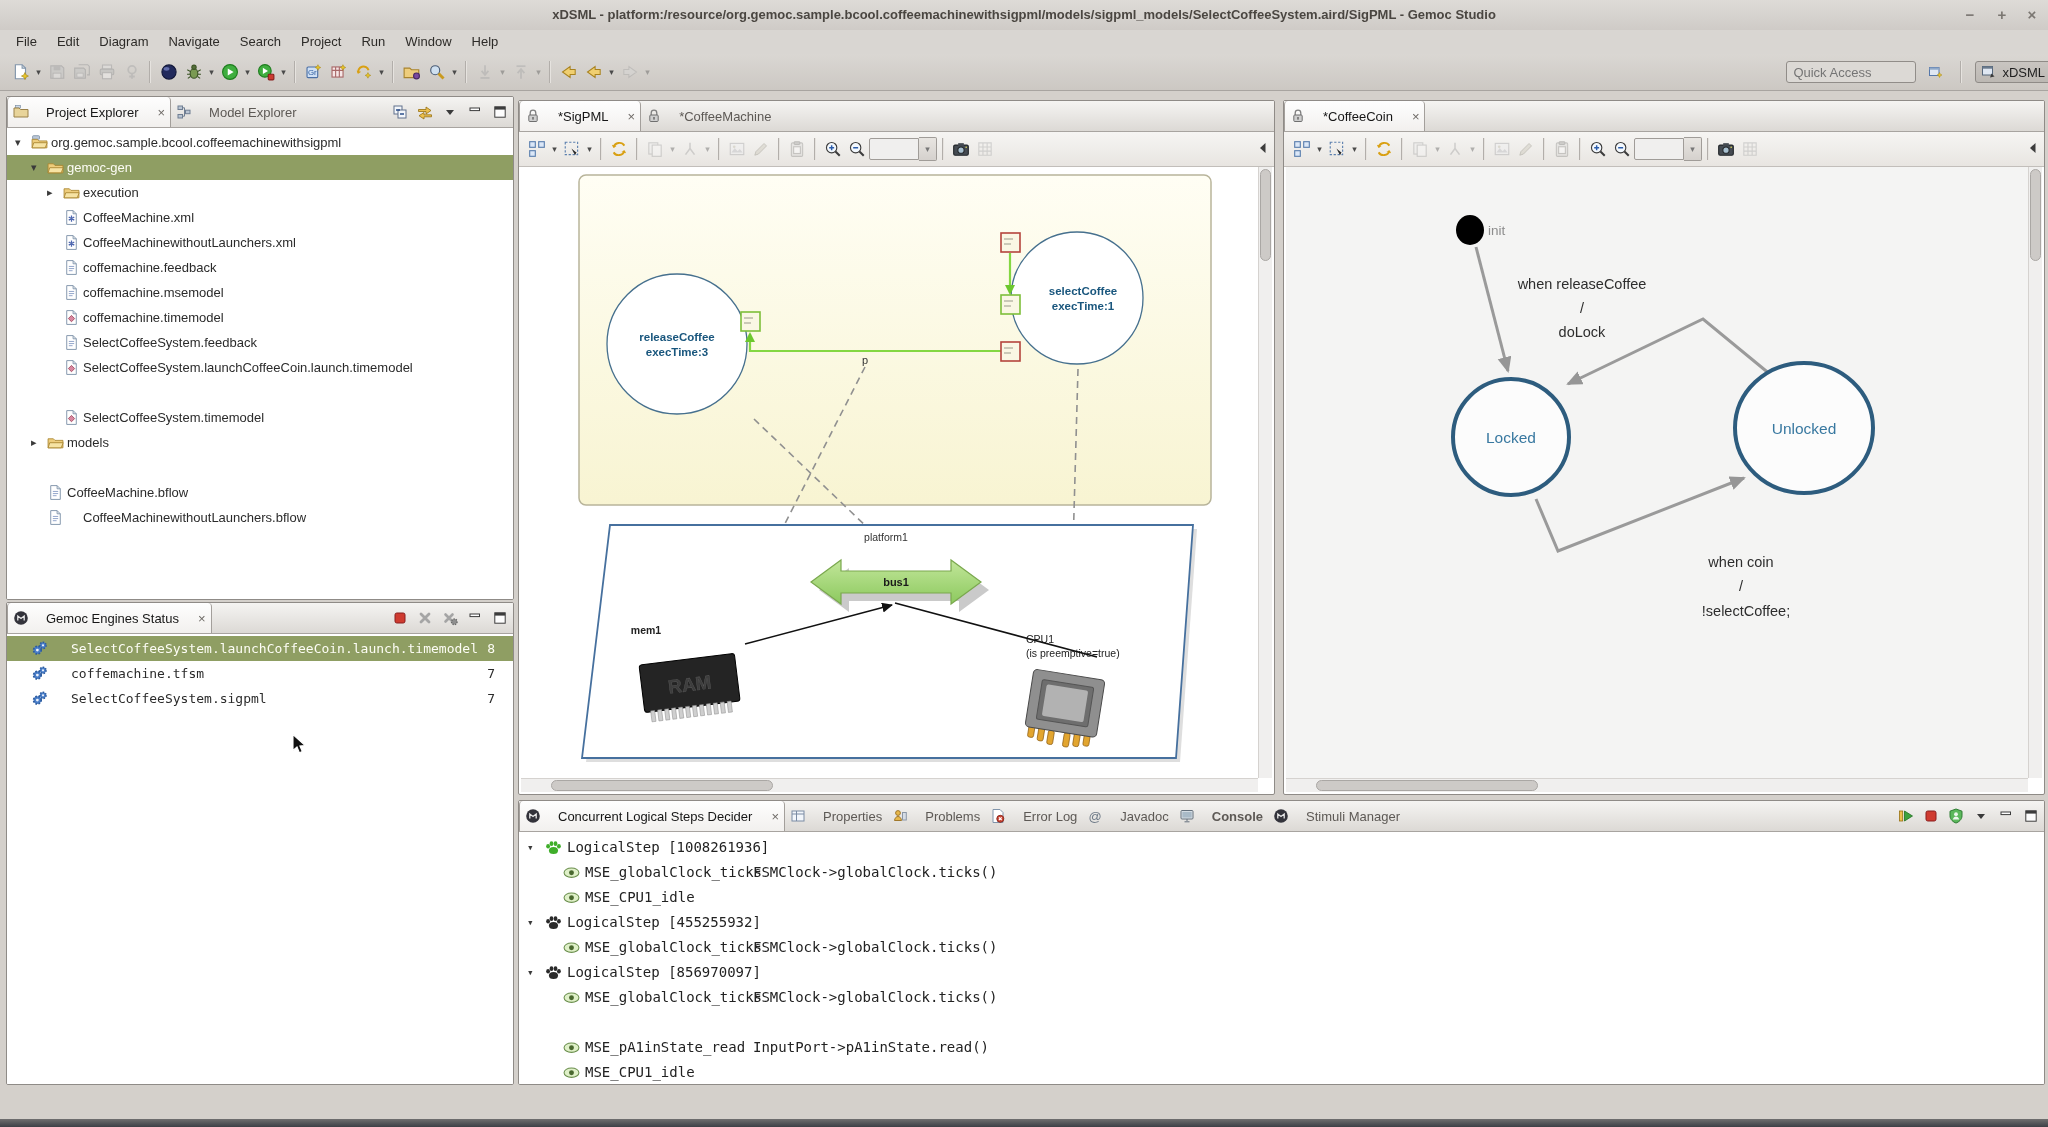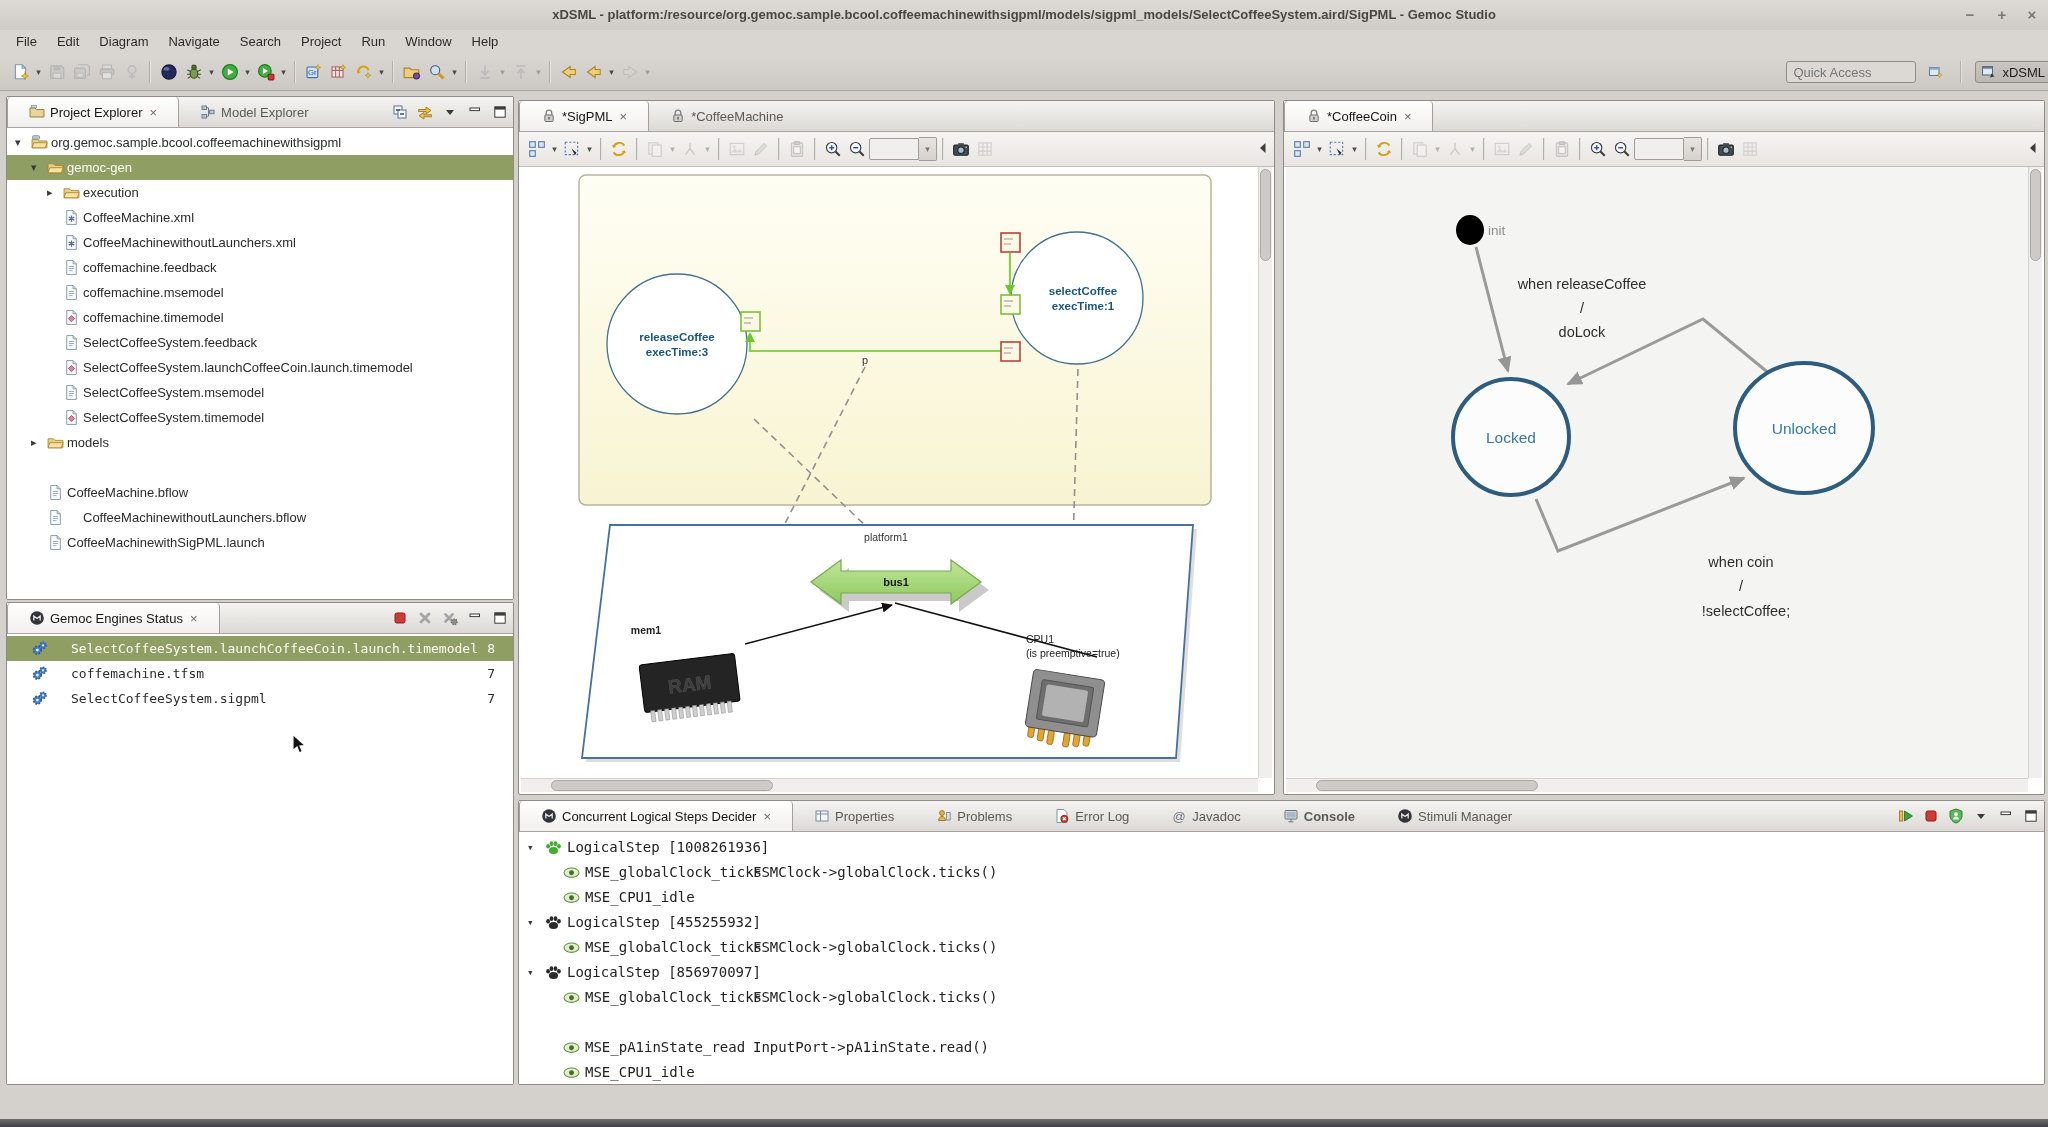--- a/index.html
+++ b/index.html
@@ -17,21 +17,21 @@
   .tbtn.dis{opacity:.38;filter:grayscale(.8);}
   .dd{font-size:9px;color:#4a4a4a;width:11px;text-align:center;}
   .dd.dis{opacity:.38;}
   .tsep{display:inline-block;width:1px;height:22px;background:#b2aeaa;border-right:1px solid #e6e3df;margin:0 5px;}
   #tb-right{position:absolute;right:10px;top:0;height:36px;display:flex;align-items:center;gap:8px;}
   .qa{width:116px;height:20px;border:1px solid #918d89;border-radius:3px;background:#dcd9d5;font-size:13px;color:#8a8682;padding:0 6px;font-family:"Liberation Sans",sans-serif;}
   #persp-btn{display:flex;align-items:center;gap:5px;background:linear-gradient(#c9c5c1,#bcb8b3);border:1px solid #8f8b87;border-radius:3px;padding:2px 8px 2px 5px;font-size:13px;color:#1e1e1e;}
   
   .panel{position:absolute;background:#ffffff;border:1px solid #8f8b87;border-radius:2px;overflow:hidden;}
   .viewhead{position:absolute;left:0;top:0;right:0;height:30px;background:linear-gradient(#f5f4f2,#dcd9d5);border-bottom:1px solid #a8a4a0;display:flex;align-items:stretch;}
-  .vtab{display:inline-flex;align-items:center;gap:5px;padding:0 21px;font-size:13px;color:#5d5955;white-space:nowrap;}
+  .vtab{display:inline-flex;align-items:center;gap:17px;padding:0 5px;font-size:13px;color:#5d5955;white-space:nowrap;}
   .vtab.active{background:linear-gradient(#fefefe,#f2f0ee);border-left:1px solid #a39f9b;border-right:1px solid #a39f9b;border-radius:4px 4px 0 0;color:#161616;}
   .vtab .ic{width:16px;height:16px;}
   .tlbl.b{font-weight:bold;}
   .tx{font-size:13px;color:#6e6a66;margin-left:2px;}
   .vtools{position:absolute;right:2px;top:2px;height:26px;display:flex;align-items:center;gap:2px;}
   .ibtn{width:23px;height:23px;display:inline-flex;align-items:center;justify-content:center;border-radius:3px;}
   .ibtn .ic{width:16px;height:16px;}
   .ic{display:inline-block;}
   .ic svg{width:100%;height:100%;display:block;}
   
@@ -454,79 +454,59 @@
         <div class="trow" style="top: 227px;">
           <span class="ic ticon" style="left: 56px;">
             <svg viewBox="0 0 16 16">
               <path d="M3.5 1.5h6l3 3v10h-9z" fill="#fff" stroke="#8195ab" stroke-width="0.9"></path>
               <path d="M9.5 1.5v3h3" fill="none" stroke="#8195ab" stroke-width="0.9"></path>
               <rect x="5.9" y="6.9" width="4.2" height="4.2" transform="rotate(45 8 9)" fill="#d987a0" stroke="#a34d62" stroke-width="0.8"></rect>
             </svg>
           </span>
           <span class="lbl" style="left: 76px;">SelectCoffeeSystem.launchCoffeeCoin.launch.timemodel</span>
         </div>
-        <div class="trow" style="top: 252px;">
+        <div class="trow" style="top: 277px; padding-left: 8px;">
           <span class="ic ticon" style="left: 56px;">
+            <svg viewBox="0 0 16 16">
+              <path d="M3.5 1.5h6l3 3v10h-9z" fill="#fff" stroke="#8195ab" stroke-width="0.9"></path>
+              <path d="M9.5 1.5v3h3" fill="none" stroke="#8195ab" stroke-width="0.9"></path>
+              <rect x="5.9" y="6.9" width="4.2" height="4.2" transform="rotate(45 8 9)" fill="#d987a0" stroke="#a34d62" stroke-width="0.8"></rect>
+            </svg>
+          </span>
+          <span class="lbl" style="left: 76px;">SelectCoffeeSystem.timemodel</span>
+        </div>
+        <div class="trow" style="top: 302px;">
+          <span class="exp" style="left: 24px;">▸</span>
+          <span class="ic ticon" style="left: 40px;">
+            <svg viewBox="0 0 16 16">
+              <path d="M1 4.5h5L7.5 6H15v7H1z" fill="#eecd7c" stroke="#a9842e" stroke-width="0.8"></path>
+              <path d="M1 13l1.6-4.8H15.2L13.4 13z" fill="#f6e3a4" stroke="#a9842e" stroke-width="0.8"></path>
+            </svg>
+          </span>
+          <span class="lbl" style="left: 60px;">models</span>
+        </div>
+        <div class="trow" style="top: 352px;">
+          <span class="ic ticon" style="left: 40px;">
             <svg viewBox="0 0 16 16">
               <path d="M3.5 1.5h6l3 3v10h-9z" fill="#fff" stroke="#8195ab" stroke-width="0.9"></path>
               <path d="M9.5 1.5v3h3" fill="none" stroke="#8195ab" stroke-width="0.9"></path>
               <path d="M5.5 7h5M5.5 9h5M5.5 11h3.5" stroke="#8fa3c8" stroke-width="0.9"></path>
             </svg>
           </span>
-          <span class="lbl" style="left: 76px;">SelectCoffeeSystem.msemodel</span>
-        </div>
-        <div class="trow" style="top: 277px; padding-left: 8px;">
-          <span class="ic ticon" style="left: 56px;">
-            <svg viewBox="0 0 16 16">
-              <path d="M3.5 1.5h6l3 3v10h-9z" fill="#fff" stroke="#8195ab" stroke-width="0.9"></path>
-              <path d="M9.5 1.5v3h3" fill="none" stroke="#8195ab" stroke-width="0.9"></path>
-              <rect x="5.9" y="6.9" width="4.2" height="4.2" transform="rotate(45 8 9)" fill="#d987a0" stroke="#a34d62" stroke-width="0.8"></rect>
-            </svg>
-          </span>
-          <span class="lbl" style="left: 76px;">SelectCoffeeSystem.timemodel</span>
-        </div>
-        <div class="trow" style="top: 302px;">
-          <span class="exp" style="left: 24px;">▸</span>
-          <span class="ic ticon" style="left: 40px;">
-            <svg viewBox="0 0 16 16">
-              <path d="M1 4.5h5L7.5 6H15v7H1z" fill="#eecd7c" stroke="#a9842e" stroke-width="0.8"></path>
-              <path d="M1 13l1.6-4.8H15.2L13.4 13z" fill="#f6e3a4" stroke="#a9842e" stroke-width="0.8"></path>
-            </svg>
-          </span>
-          <span class="lbl" style="left: 60px;">models</span>
-        </div>
-        <div class="trow" style="top: 352px;">
+          <span class="lbl" style="left: 60px;">CoffeeMachine.bflow</span>
+        </div>
+        <div class="trow" style="top: 377px;">
           <span class="ic ticon" style="left: 40px;">
             <svg viewBox="0 0 16 16">
               <path d="M3.5 1.5h6l3 3v10h-9z" fill="#fff" stroke="#8195ab" stroke-width="0.9"></path>
               <path d="M9.5 1.5v3h3" fill="none" stroke="#8195ab" stroke-width="0.9"></path>
               <path d="M5.5 7h5M5.5 9h5M5.5 11h3.5" stroke="#8fa3c8" stroke-width="0.9"></path>
             </svg>
           </span>
-          <span class="lbl" style="left: 60px;">CoffeeMachine.bflow</span>
-        </div>
-        <div class="trow" style="top: 377px;">
-          <span class="ic ticon" style="left: 40px;">
-            <svg viewBox="0 0 16 16">
-              <path d="M3.5 1.5h6l3 3v10h-9z" fill="#fff" stroke="#8195ab" stroke-width="0.9"></path>
-              <path d="M9.5 1.5v3h3" fill="none" stroke="#8195ab" stroke-width="0.9"></path>
-              <path d="M5.5 7h5M5.5 9h5M5.5 11h3.5" stroke="#8fa3c8" stroke-width="0.9"></path>
-            </svg>
-          </span>
           <span class="lbl" style="left: 76px;">CoffeeMachinewithoutLaunchers.bflow</span>
-        </div>
-        <div class="trow" style="top: 402px;">
-          <span class="ic ticon" style="left: 40px;">
-            <svg viewBox="0 0 16 16">
-              <path d="M3.5 1.5h6l3 3v10h-9z" fill="#fff" stroke="#8195ab" stroke-width="0.9"></path>
-              <path d="M9.5 1.5v3h3" fill="none" stroke="#8195ab" stroke-width="0.9"></path>
-              <path d="M5.5 7h5M5.5 9h5M5.5 11h3.5" stroke="#8fa3c8" stroke-width="0.9"></path>
-            </svg>
-          </span>
-          <span class="lbl" style="left: 60px;">CoffeeMachinewithSigPML.launch</span>
         </div>
       </div>
   </div>
 
   <div class="panel" id="eng-panel" style="left:6px;top:602px;width:506px;height:481px;">
     <div class="viewhead">
       <span class="vtab active">
         <span class="ic" id="eng-tab-ic">
             <svg viewBox="0 0 16 16">
               <circle cx="8" cy="8" r="6.8" fill="#33333b"></circle>

